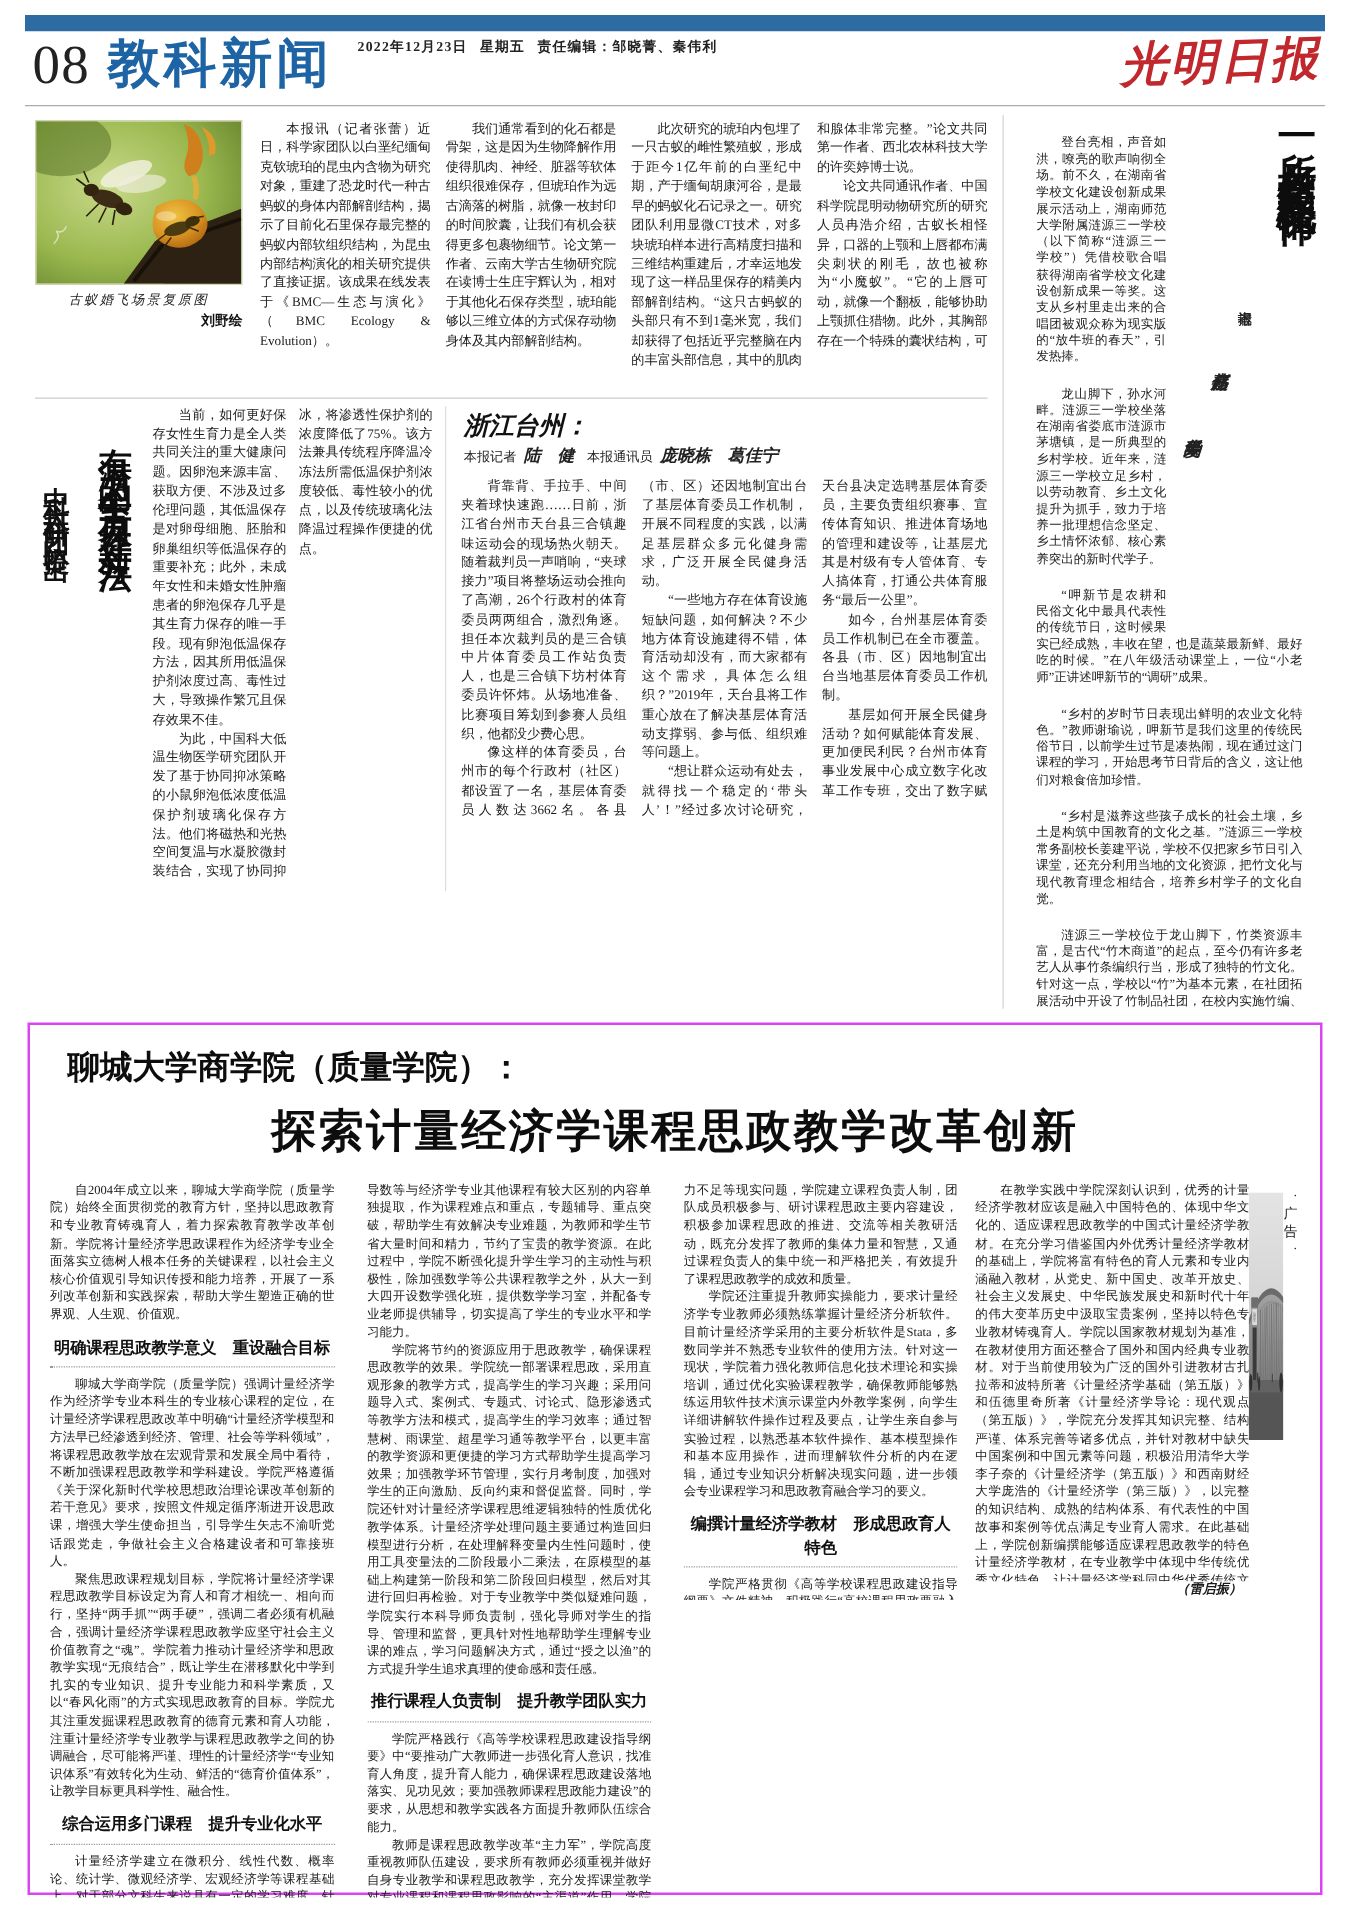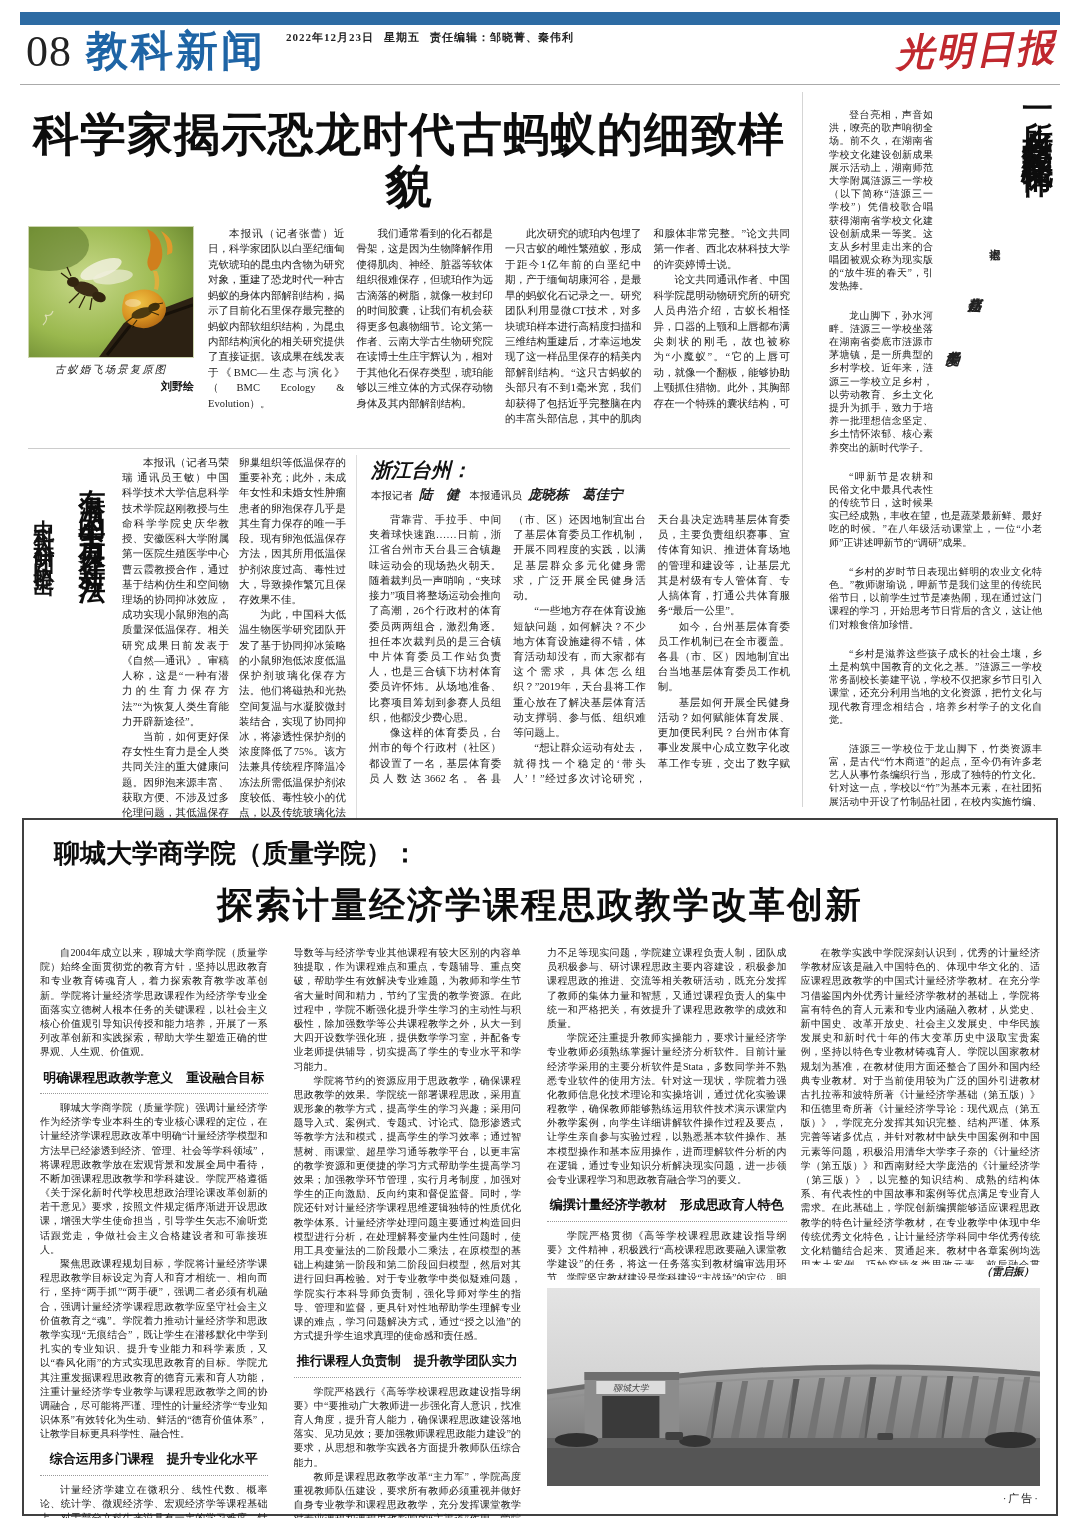--- a/index.html
+++ b/index.html
@@ -57,29 +57,29 @@
   
   .vwrap{float:right;writing-mode:vertical-rl;height:408px;margin-left:10px;margin-bottom:6px;}
   .r-title{font-family:"Liberation Sans","DejaVu Sans",sans-serif;font-weight:900;
         font-size:31px;letter-spacing:5px;color:#0d0d0d;}
   .r-byline{font-size:11.5px;margin-right:14px;color:#222;}
   .r-bl-label{padding-top:148px;}
   .r-bl-name1{padding-top:195px;font-size:14px;font-weight:bold;font-style:italic;margin-right:4px;}
   .r-bl-name2{padding-top:248px;font-size:14px;font-weight:bold;font-style:italic;margin-right:4px;}
   .r-text-para{margin:16px;text-indent:2em;font-size:10px;line-height:1.32;text-align:justify;}
   
-  .ad{position:absolute;top:818px;left:22px;right:22px;height:698px;border:2px solid #404040;
+  .ad{position:absolute;top:818px;left:22px;right:22px;height:698px;border:2px solid #d946ef;
         padding:12px 16px;box-sizing:border-box;background:#fff;}
   .ad-kicker{font-family:"Liberation Sans","DejaVu Sans",sans-serif;font-weight:900;
         font-size:26px;margin:4px 0 2px 14px;color:#0d0d0d;}
   .ad-head{font-family:"Liberation Sans","DejaVu Sans",sans-serif;font-weight:900;text-align:center;
         font-size:36px;letter-spacing:2px;margin:10px 0 16px;color:#0d0d0d;}
   .ad-body{display:flex;gap:26px;height:572px;}
   .ad-col{flex:1;font-size:10px;line-height:1.42;text-align:justify;overflow:hidden;}
-  .ad-right{width:calc(50% - 7px);flex:none;display:flex;flex-direction:column;}
+  .ad-right{width:calc(50% - 7px);flex:none;display:flex;flex-direction:row;}
   .ad-right-cols{display:flex;gap:14px;height:334px;overflow:hidden;}
   .ad-right-cols .ad-col{height:100%;}
   .ad-col4{display:flex;flex-direction:column;height:100%;}
   .ad-col4-text{flex:1;overflow:hidden;}
   .ad-author{text-align:right;font-style:italic;font-weight:bold;font-size:10.5px;padding-right:6px;}
   .ad-subhead{font-family:"Liberation Sans","DejaVu Sans",sans-serif;font-weight:bold;
         text-align:center;font-size:13px;margin:9px 0 7px;padding-bottom:6px;
         border-bottom:1px dotted #999;color:#111;}
   .ad-photo{margin-top:8px;height:198px;}
   .ad-photo svg{display:block;width:100%;height:100%;}
@@ -99,21 +99,20 @@
       <span>2022年12月23日</span><span>星期五</span><span>责任编辑：邹晓菁、秦伟利</span>
     </span>
     <span class="masthead">光明日报</span>
   </div>
   <div class="header-rule"></div>
 
   <div class="main">
 
     <div class="left-region">
 
-      <h1 class="ant-headline">科学家揭示恐龙时代古蚂蚁的细致样貌</h1>
 
       <div class="ant-row">
         <figure class="ant-fig">
           <svg width="164" height="130" viewBox="0 0 164 130">
             <defs>
               <radialGradient id="gbg" cx="35%" cy="40%" r="85%">
                 <stop offset="0%" stop-color="#c8d98a"></stop>
                 <stop offset="55%" stop-color="#9ab84e"></stop>
                 <stop offset="100%" stop-color="#607d2a"></stop>
               </radialGradient>
@@ -159,21 +158,20 @@
       </div>
 
       <div class="left-divider"></div>
 
       <div class="mid-row">
 
         <div class="fert">
           <div class="v-kicker">中科大科研团队提出</div>
           <div class="v-head">有潜力的生育力保存新方法</div>
           <div class="fert-text">
-            <p class="para">本报讯（记者马荣瑞 通讯员王敏）中国科学技术大学信息科学技术学院赵刚教授与生命科学学院史庆华教授、安徽医科大学附属第一医院生殖医学中心曹云霞教授合作，通过基于结构仿生和空间物理场的协同抑冰效应，成功实现小鼠卵泡的高质量深低温保存。相关研究成果日前发表于《自然—通讯》。审稿人称，这是“一种有潜力的生育力保存方法”“为恢复人类生育能力开辟新途径”。</p>
             <p class="para">当前，如何更好保存女性生育力是全人类共同关注的重大健康问题。因卵泡来源丰富、获取方便、不涉及过多伦理问题，其低温保存是对卵母细胞、胚胎和卵巢组织等低温保存的重要补充；此外，未成年女性和未婚女性肿瘤患者的卵泡保存几乎是其生育力保存的唯一手段。现有卵泡低温保存方法，因其所用低温保护剂浓度过高、毒性过大，导致操作繁冗且保存效果不佳。</p>
             <p class="para">为此，中国科大低温生物医学研究团队开发了基于协同抑冰策略的小鼠卵泡低浓度低温保护剂玻璃化保存方法。他们将磁热和光热空间复温与水凝胶微封装结合，实现了协同抑冰，将渗透性保护剂的浓度降低了75%。该方法兼具传统程序降温冷冻法所需低温保护剂浓度较低、毒性较小的优点，以及传统玻璃化法降温过程操作便捷的优点。</p>
 
           </div>
         </div>
 
         <div class="sports">
           <div class="s-kicker">浙江台州：</div>
           <div class="s-byline">
             <span>本报记者</span><span class="bl-name">陆　健</span><span>本报通讯员</span><span class="bl-name">庞晓栋　葛佳宁</span>

